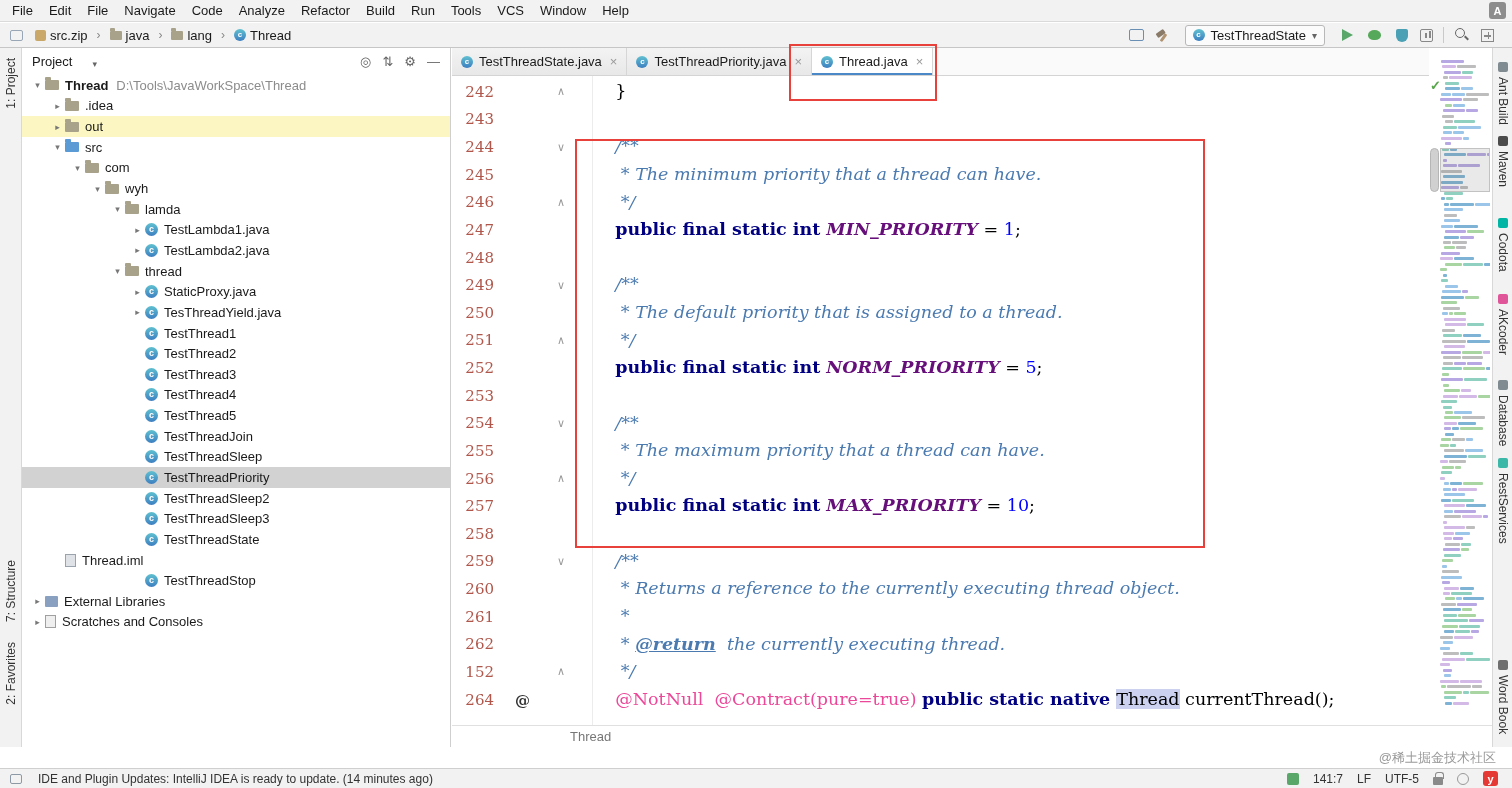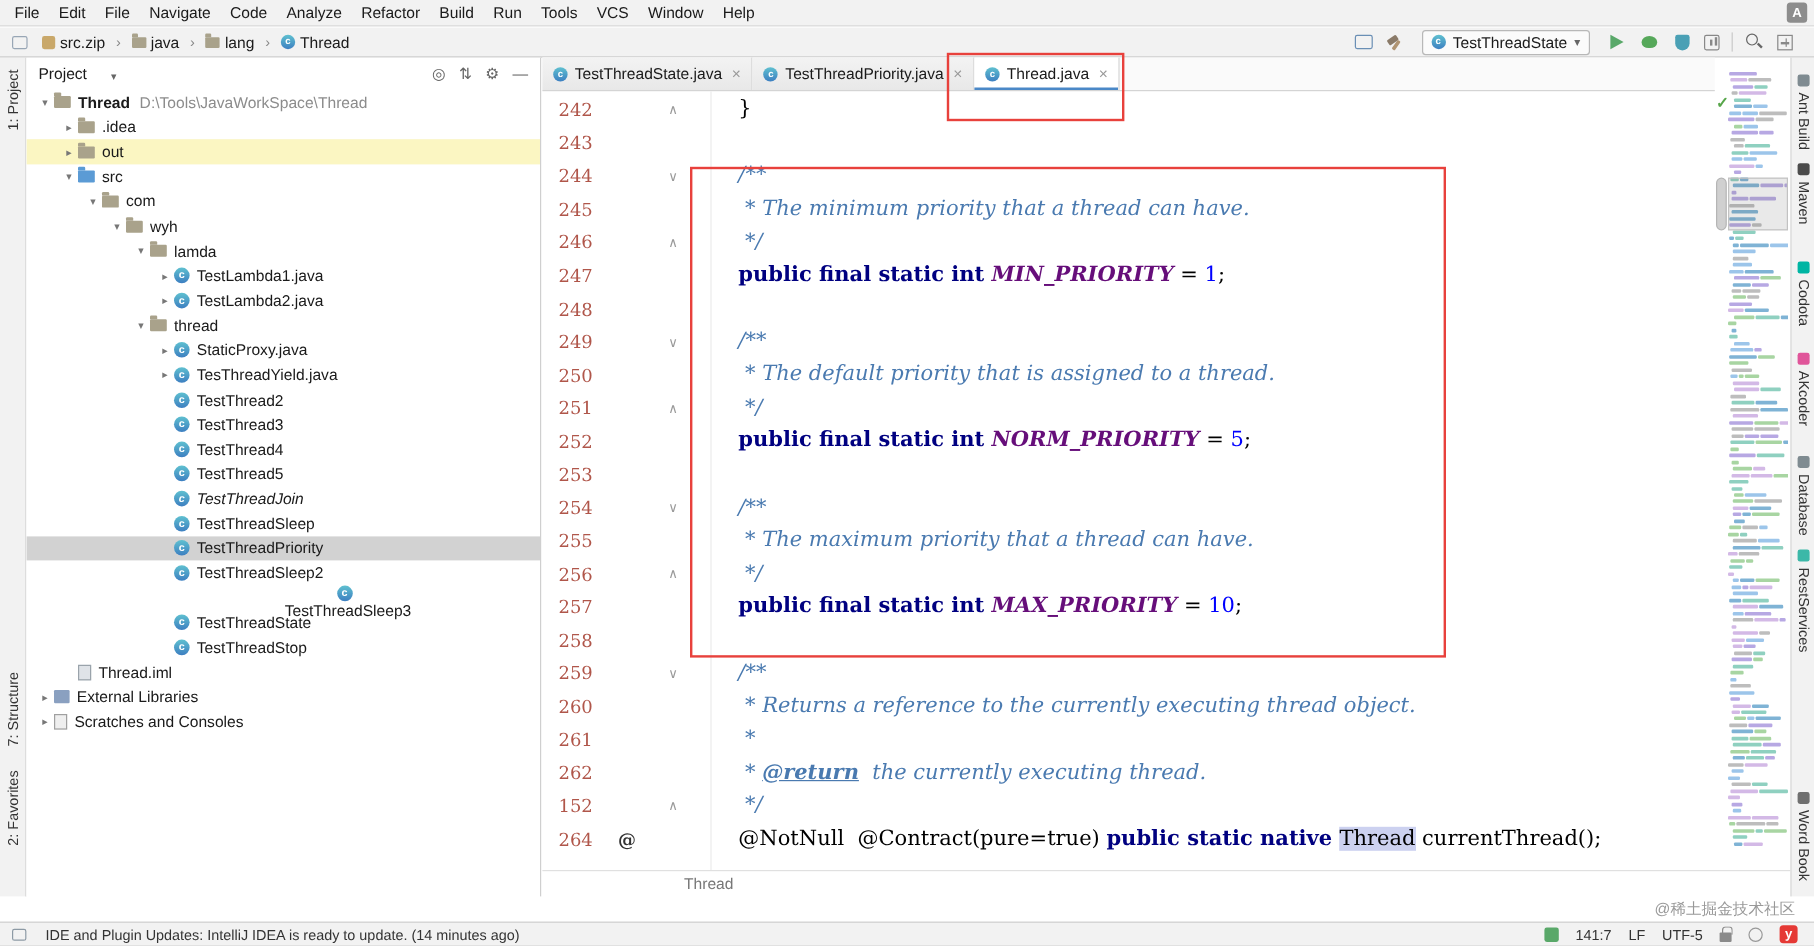--- a/index.html
+++ b/index.html
@@ -91,21 +91,21 @@
 .lnum{width:42px;text-align:right;color:#b0564a;font-size:15px}
 .lann{width:57px;text-align:center;color:#333;font-size:15px;font-weight:bold}
 .lfold{width:20px;text-align:center;color:#9a9a9a;font-size:11px}
 .code-area{flex:1;padding-top:2px;overflow:hidden}
 .code-line{height:27.63px;line-height:27.63px;white-space:pre;font-family:"DejaVu Serif",serif;font-size:17.5px;color:#000}
 .tok-plain{color:#000}
 .tok-comment{color:#4a7ab0;font-style:italic}
 .tok-kw{color:#000080;font-weight:bold}
 .tok-const{color:#660e7a;font-style:italic;font-weight:bold}
 .tok-num{color:#0000ff}
-.tok-ann{color:#000000}
+.tok-ann{color:#ec4899}
 .tok-doctag{color:#4a7ab0;font-weight:bold;font-style:italic;text-decoration:underline}
 .tok-classref{background:#ccd1f0}
 .inspect-check{position:absolute;left:978px;top:30px;color:#57a64a;font-size:13px;font-weight:bold}
 .scrollbar{position:absolute;left:977px;top:28px;width:11px;bottom:22px}
 .sb-thumb{position:absolute;left:1px;top:72px;width:9px;height:44px;background:#d0d0d0;border:1px solid #b5b5b5;border-radius:5px}
 .minimap{position:absolute;left:988px;top:12px;width:50px;height:652px;overflow:hidden}
 .mm-row{display:flex;height:3.1px;margin-bottom:2.4px}
 .mm-b{height:3px;border-radius:1px;flex:none}
 .mm-view{position:absolute;left:0;top:88px;width:100%;height:44px;background:rgba(120,120,120,.16);border:1px solid #c2c2c2}
 .editor-breadcrumb{position:absolute;left:0;right:0;bottom:0;height:22px;border-top:1px solid #e0e0e0;background:#fff;display:flex;align-items:center;padding-left:118px;font-size:13px;color:#777}
@@ -284,76 +284,81 @@
           <span class="tlabel">StaticProxy.java</span>
         </div>
         <div class="tree-row" style="padding-left: 108px;">
           <span class="chev">▸</span>
           <span class="ticon i-class"></span>
           <span class="tlabel">TesThreadYield.java</span>
         </div>
         <div class="tree-row" style="padding-left: 108px;">
           <span class="chev"></span>
           <span class="ticon i-class"></span>
+          <span class="tlabel">TestThread1</span>
+        </div>
+        <div class="tree-row" style="padding-left: 108px;">
+          <span class="chev"></span>
+          <span class="ticon i-class"></span>
           <span class="tlabel">TestThread2</span>
         </div>
         <div class="tree-row" style="padding-left: 108px;">
           <span class="chev"></span>
           <span class="ticon i-class"></span>
           <span class="tlabel">TestThread3</span>
         </div>
         <div class="tree-row" style="padding-left: 108px;">
           <span class="chev"></span>
           <span class="ticon i-class"></span>
           <span class="tlabel">TestThread4</span>
         </div>
         <div class="tree-row" style="padding-left: 108px;">
           <span class="chev"></span>
           <span class="ticon i-class"></span>
           <span class="tlabel">TestThread5</span>
         </div>
-        <div class="tree-row" style="padding-left: 108px; font-style: italic;">
+        <div class="tree-row" style="padding-left: 108px;">
           <span class="chev"></span>
           <span class="ticon i-class"></span>
           <span class="tlabel">TestThreadJoin</span>
         </div>
         <div class="tree-row" style="padding-left: 108px;">
           <span class="chev"></span>
           <span class="ticon i-class"></span>
           <span class="tlabel">TestThreadSleep</span>
         </div>
         <div class="tree-row selected" style="padding-left: 108px;">
           <span class="chev"></span>
           <span class="ticon i-class"></span>
           <span class="tlabel">TestThreadPriority</span>
         </div>
         <div class="tree-row" style="padding-left: 108px;">
           <span class="chev"></span>
           <span class="ticon i-class"></span>
           <span class="tlabel">TestThreadSleep2</span>
         </div>
-        <div class="tree-row" style="padding-left: 108px; flex-direction: column;">
+        <div class="tree-row" style="padding-left: 108px;">
           <span class="chev"></span>
           <span class="ticon i-class"></span>
           <span class="tlabel">TestThreadSleep3</span>
         </div>
         <div class="tree-row" style="padding-left: 108px;">
           <span class="chev"></span>
           <span class="ticon i-class"></span>
           <span class="tlabel">TestThreadState</span>
-        </div>
-        <div class="tree-row" style="padding-left: 108px;">
-          <span class="chev"></span>
-          <span class="ticon i-class"></span>
-          <span class="tlabel">TestThreadStop</span>
         </div>
         <div class="tree-row" style="padding-left: 28px;">
           <span class="chev"></span>
           <span class="ticon i-iml"></span>
           <span class="tlabel">Thread.iml</span>
+        </div>
+        <div class="tree-row" style="padding-left: 108px;">
+          <span class="chev"></span>
+          <span class="ticon i-class"></span>
+          <span class="tlabel">TestThreadStop</span>
         </div>
         <div class="tree-row" style="padding-left: 8px;">
           <span class="chev">▸</span>
           <span class="ticon i-lib"></span>
           <span class="tlabel">External Libraries</span>
         </div>
         <div class="tree-row" style="padding-left: 8px;">
           <span class="chev">▸</span>
           <span class="ticon i-scratch"></span>
           <span class="tlabel">Scratches and Consoles</span>

